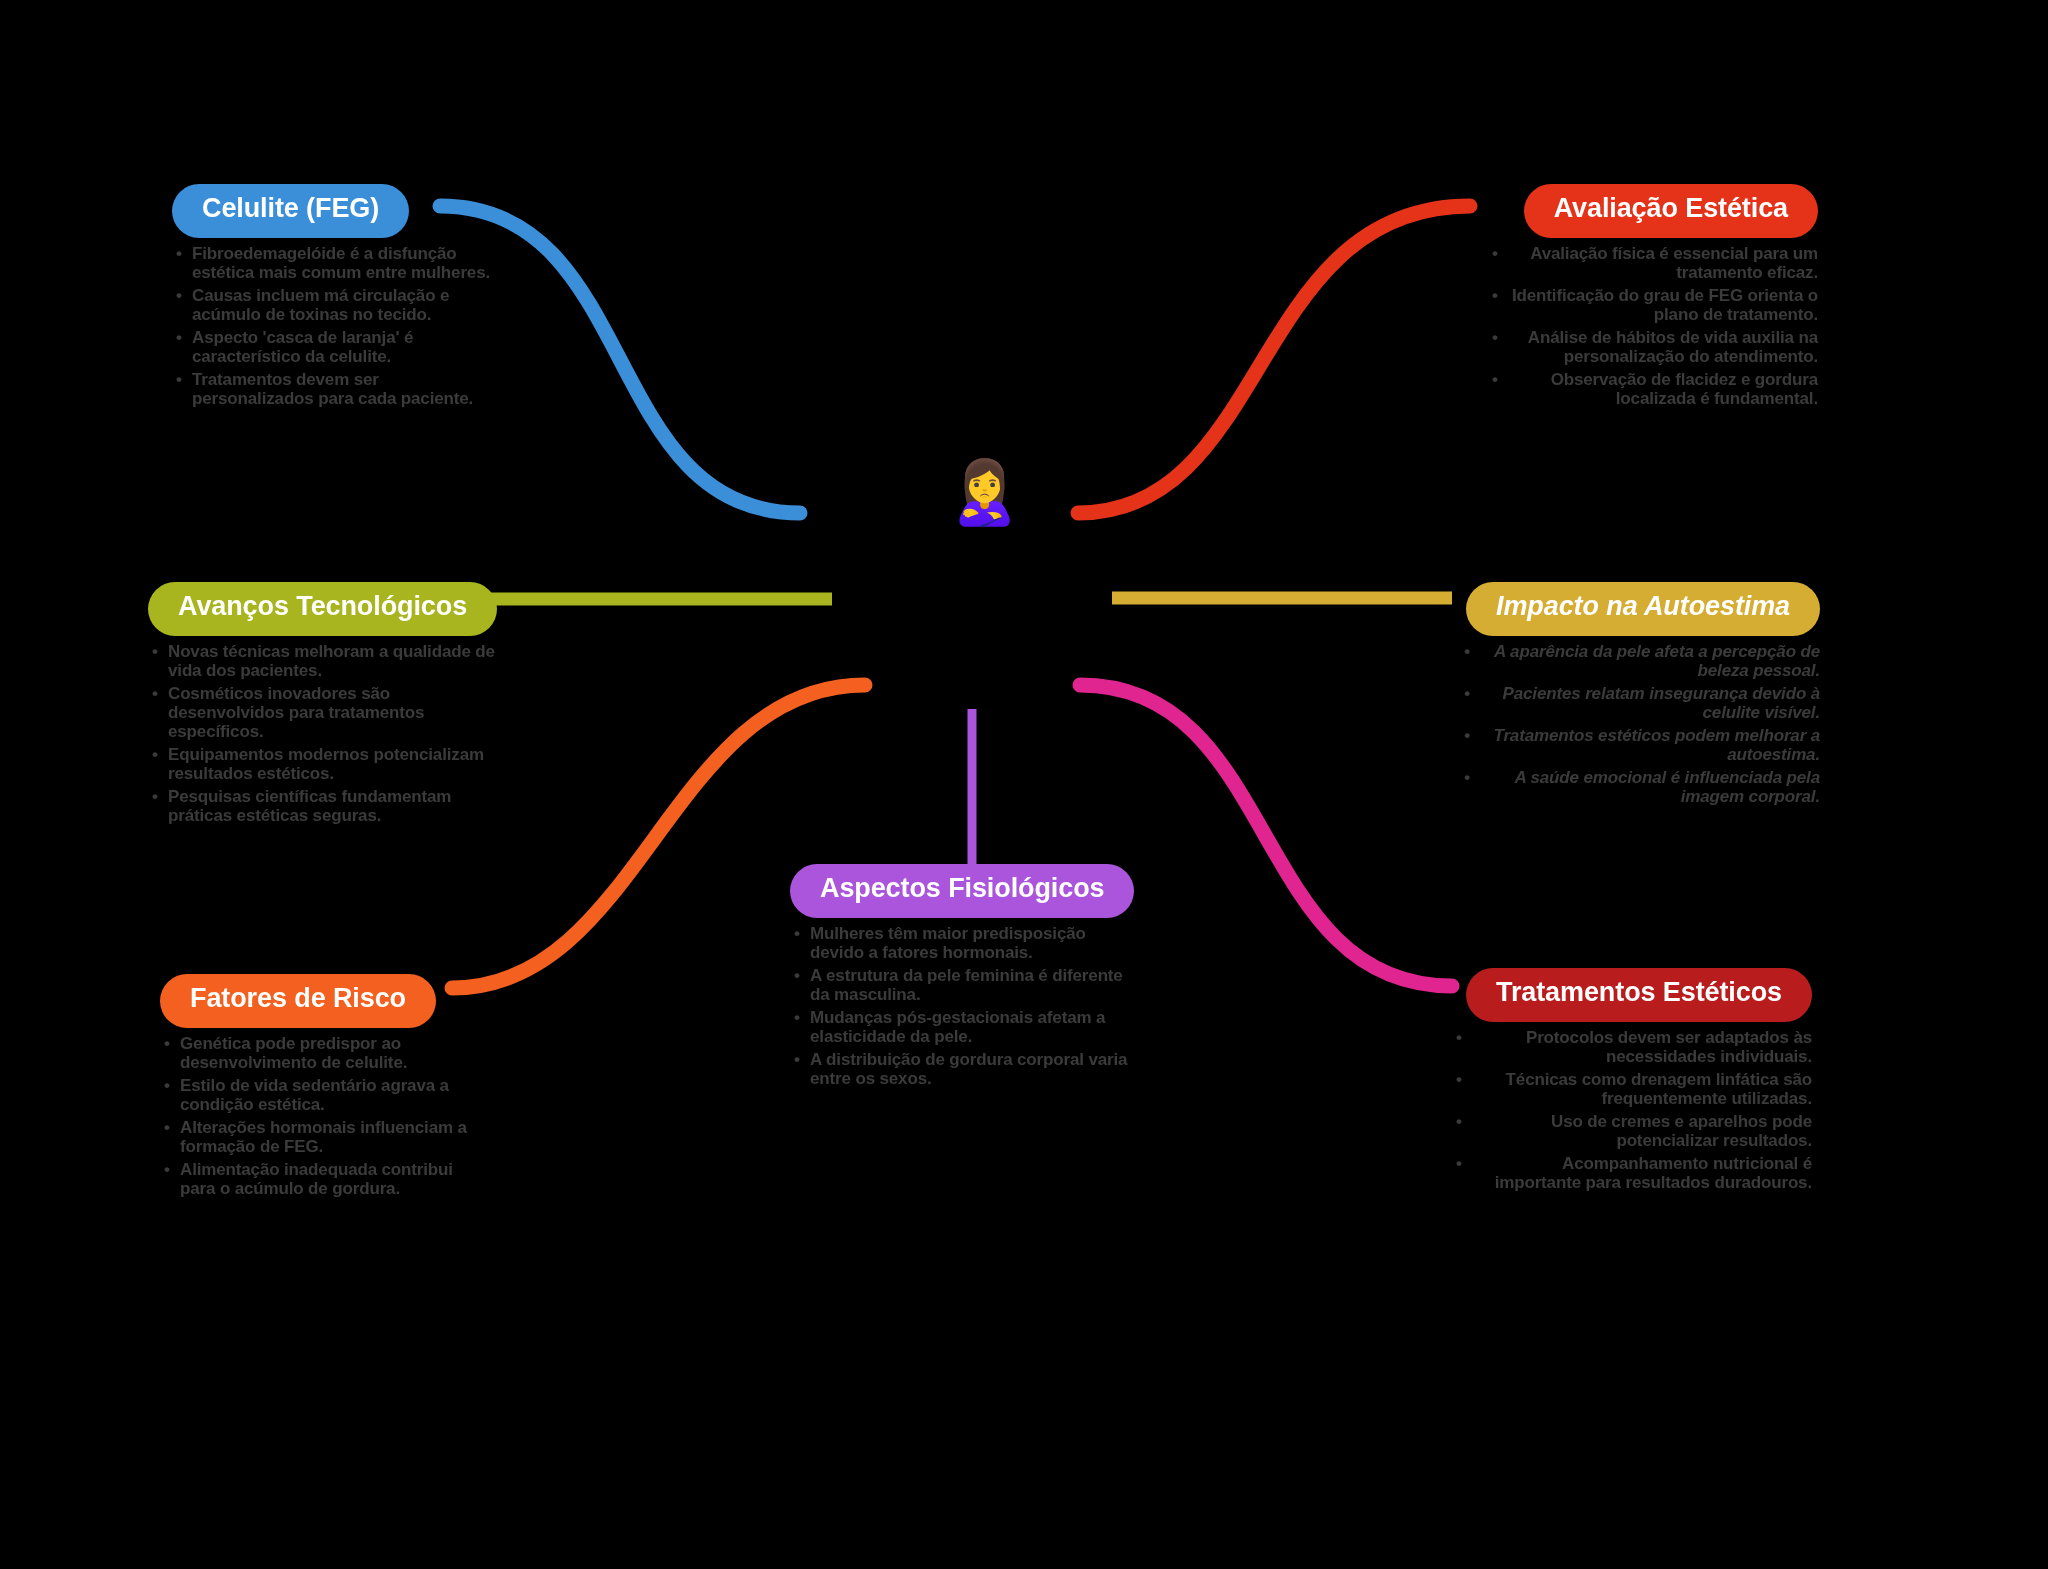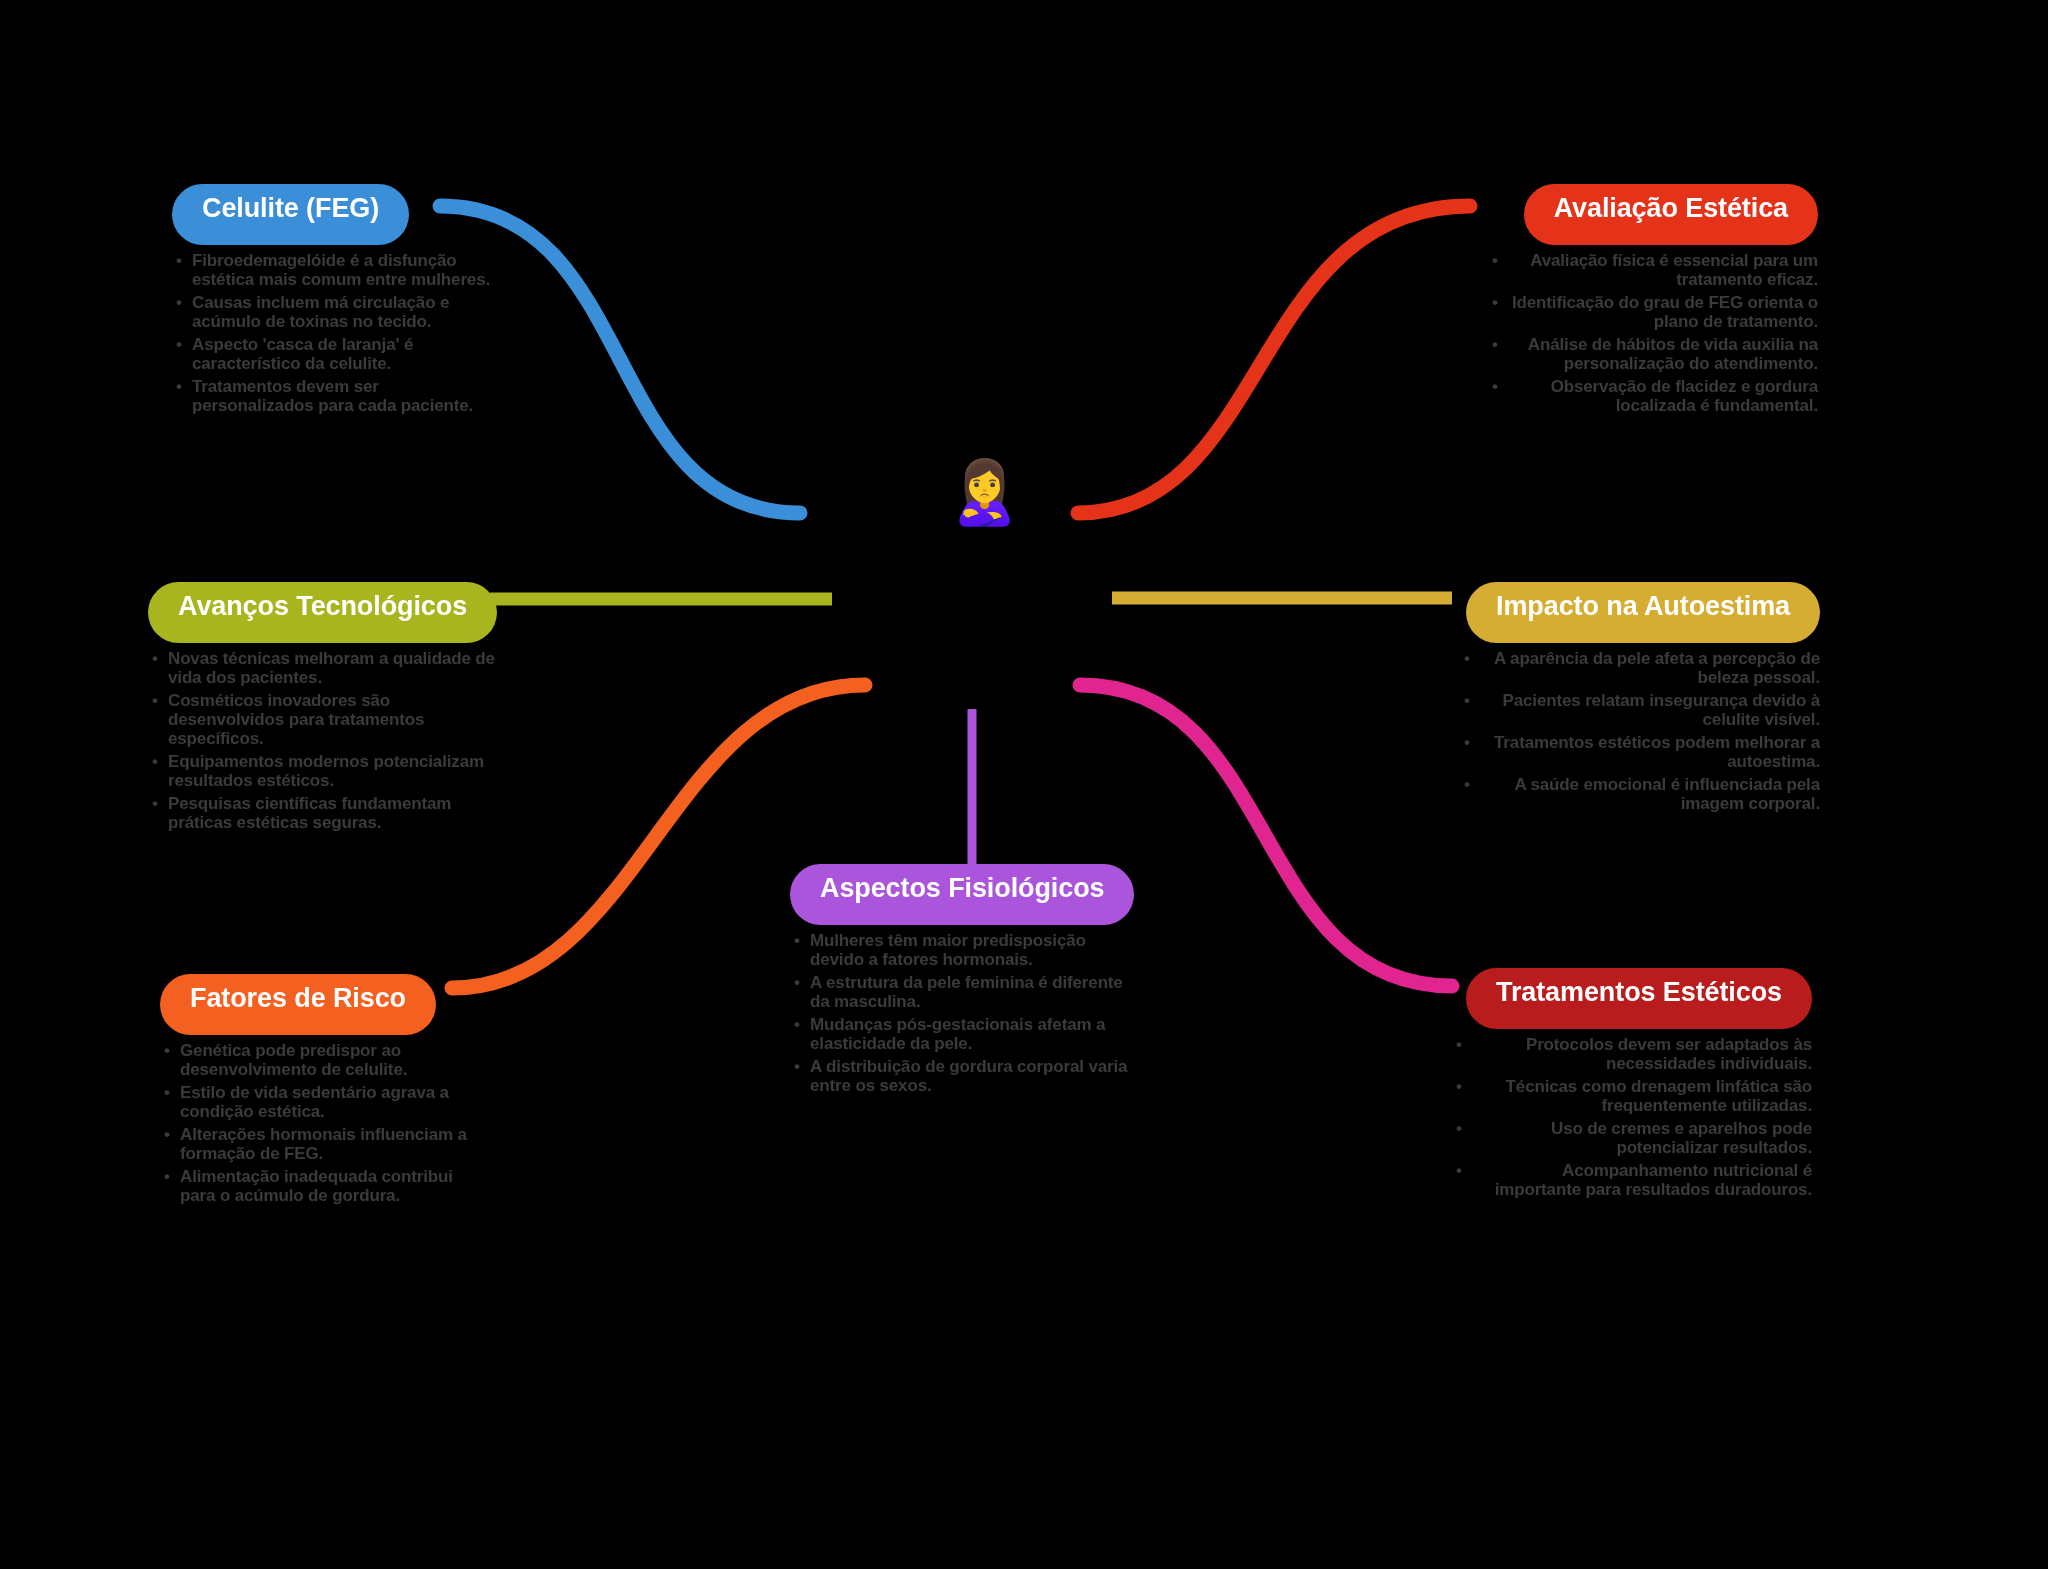--- a/index.html
+++ b/index.html
@@ -35,21 +35,21 @@
   .branch.right { text-align: right; }
 
   .pill {
     display: inline-block;
     border-radius: 999px;
     color: #ffffff;
     font-weight: bold;
     font-size: 27px;
     letter-spacing: -0.1px;
     line-height: 1;
-    padding: 11px 30px 23px 30px;
+    padding: 11px 30px 16px 30px;
     white-space: nowrap;
   }
 
   .bullets {
     list-style: none;
     margin: 6px 0 0 0;
     padding: 0;
   }
   .bullets li {
     position: relative;
@@ -67,21 +67,21 @@
     left: 4px;
     top: 0;
     color: #3b3b3b;
     font-size: 17px;
   }
 
   
   #b-celulite            { left: 172px;  top: 184px;  width: 330px; }
   #b-avaliacao           { left: 1488px; top: 184px;  width: 330px; }
   #b-avancos            { left: 148px;  top: 582px;  width: 350px; }
-  #b-impacto             { left: 1460px; top: 582px;  width: 360px; }
+  #b-impacto             { left: 1460px; top: 582px;  width: 360px; font-style: italic; }
   #b-fatores             { left: 160px;  top: 974px;  width: 320px; }
   #b-fisiologicos        { left: 790px;  top: 864px;  width: 350px; }
   #b-tratamentos         { left: 1452px; top: 968px;  width: 360px; }
 
   #b-avaliacao .pill,
   #b-impacto .pill,
   #b-tratamentos .pill { margin-left: 0; }
 
   .center-node {
     position: absolute;

